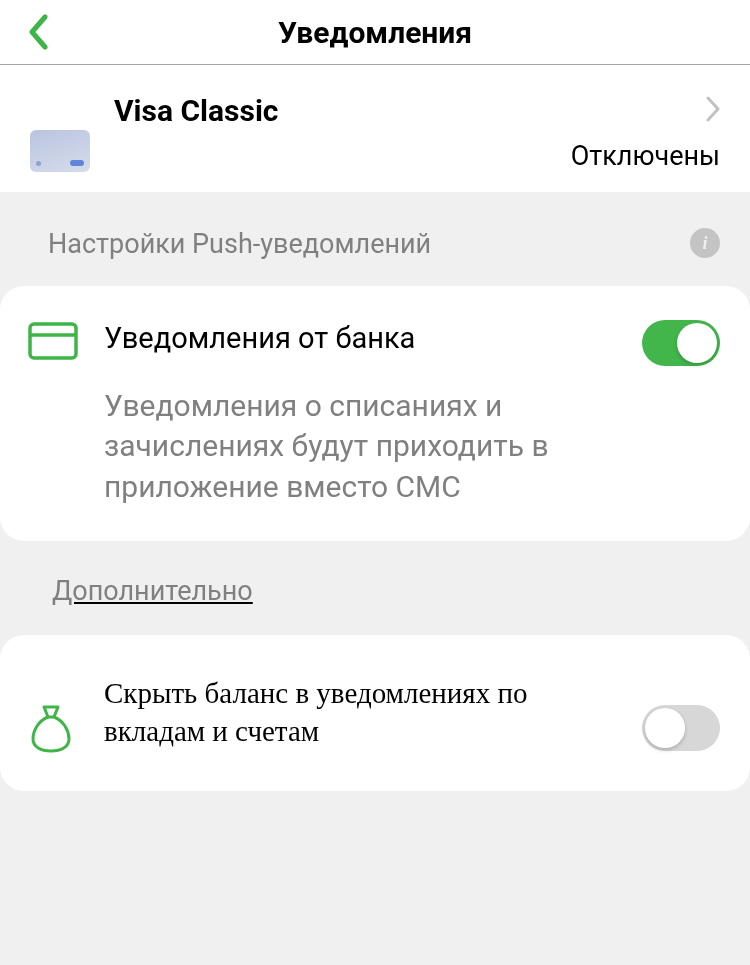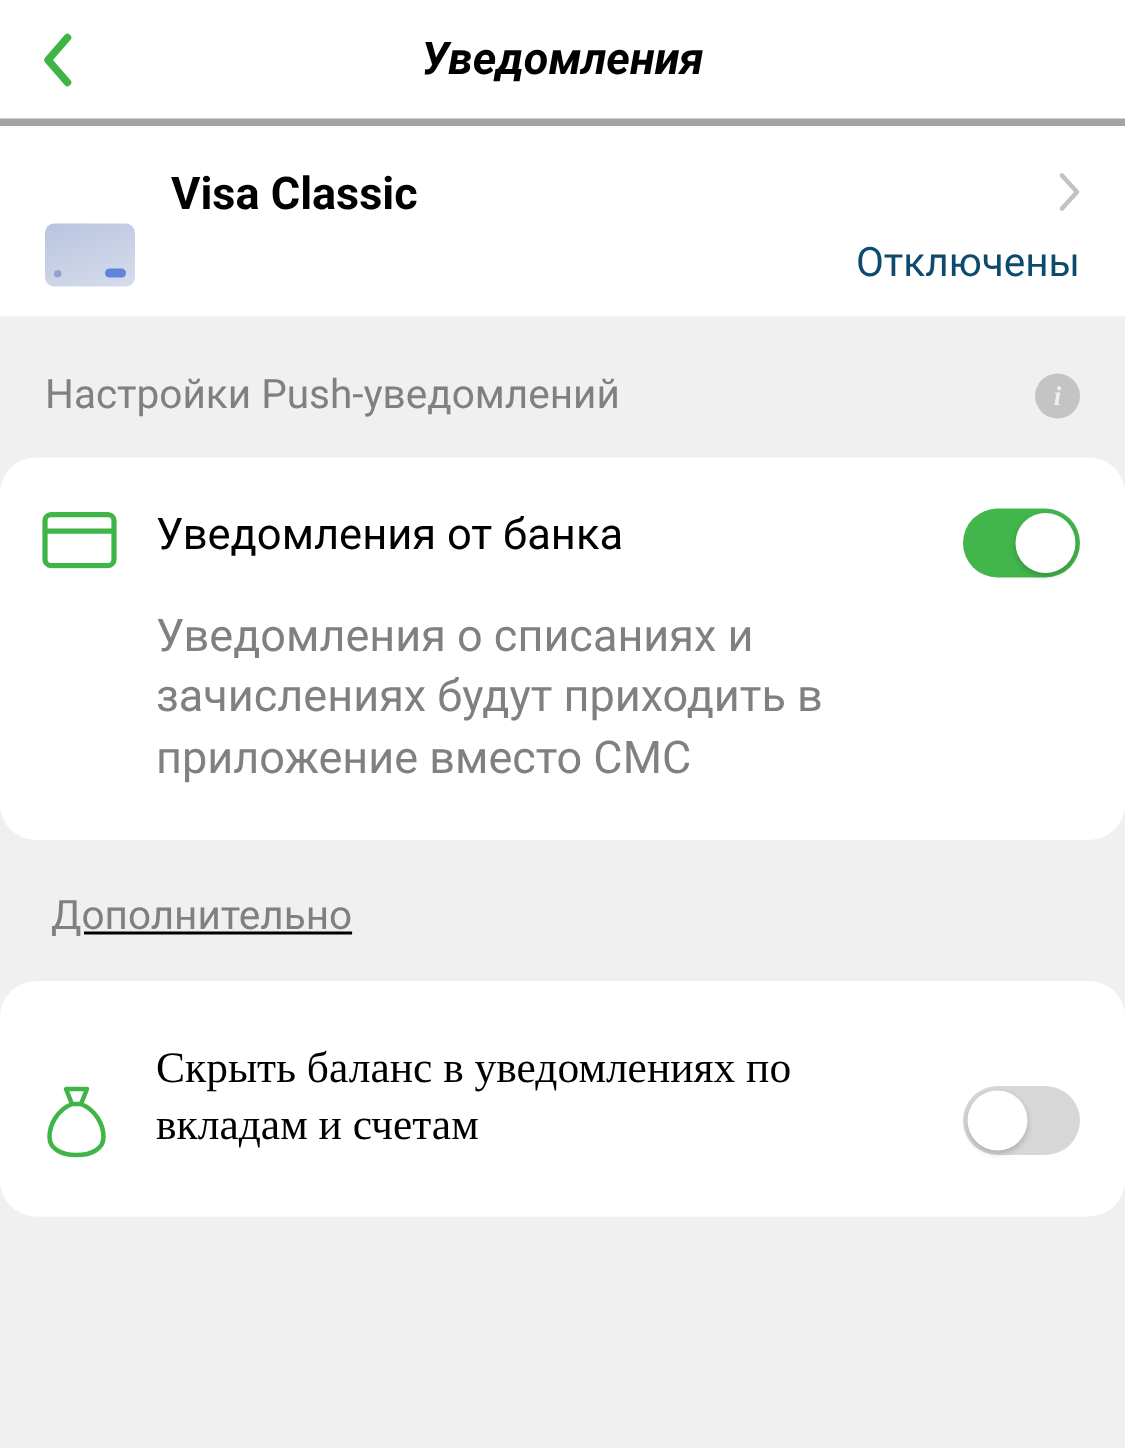--- a/index.html
+++ b/index.html
@@ -5,26 +5,25 @@
 * { box-sizing: border-box; margin: 0; padding: 0; }
 body {
   font-family: -apple-system, BlinkMacSystemFont, "Segoe UI", Roboto, Helvetica, Arial, sans-serif;
   background: #f0f0f0;
   width: 750px;
   height: 965px;
   overflow: hidden;
 }
 .header {
   background: #fff;
-  height: 84px;
+  height: 65px;
   display: flex;
   align-items: center;
   position: relative;
-  border-bottom: 5px solid #a3a3a3;
-  font-style: italic;
+  border-bottom: 1px solid #a3a3a3;
 }
 .back-btn {
   position: absolute;
   left: 18px;
   top: 50%;
   transform: translateY(-50%);
   width: 40px;
   height: 40px;
   display: flex;
   align-items: center;
@@ -85,33 +84,34 @@
   align-items: center;
 }
 .card-title {
   font-size: 30px;
   font-weight: 700;
   color: #000;
   flex: 1;
 }
 .card-sub {
   font-size: 27px;
-  color: #0c4a6e;
+  color: #000000;
   text-align: right;
   margin-top: 12px;
 }
 .chevron-right {
   color: #c2c2c2;
   margin-left: 10px;
 }
 .section-header {
   background: #f0f0f0;
   padding: 36px 30px 26px 30px;
   display: flex;
-  align-items: flex-end;
+  align-items: flex-start;
+  margin-left: 18px;
 }
 .section-title {
   flex: 1;
   font-size: 27px;
   color: #808080;
 }
 .info-icon {
   width: 30px;
   height: 30px;
   background: #c4c4c4;

